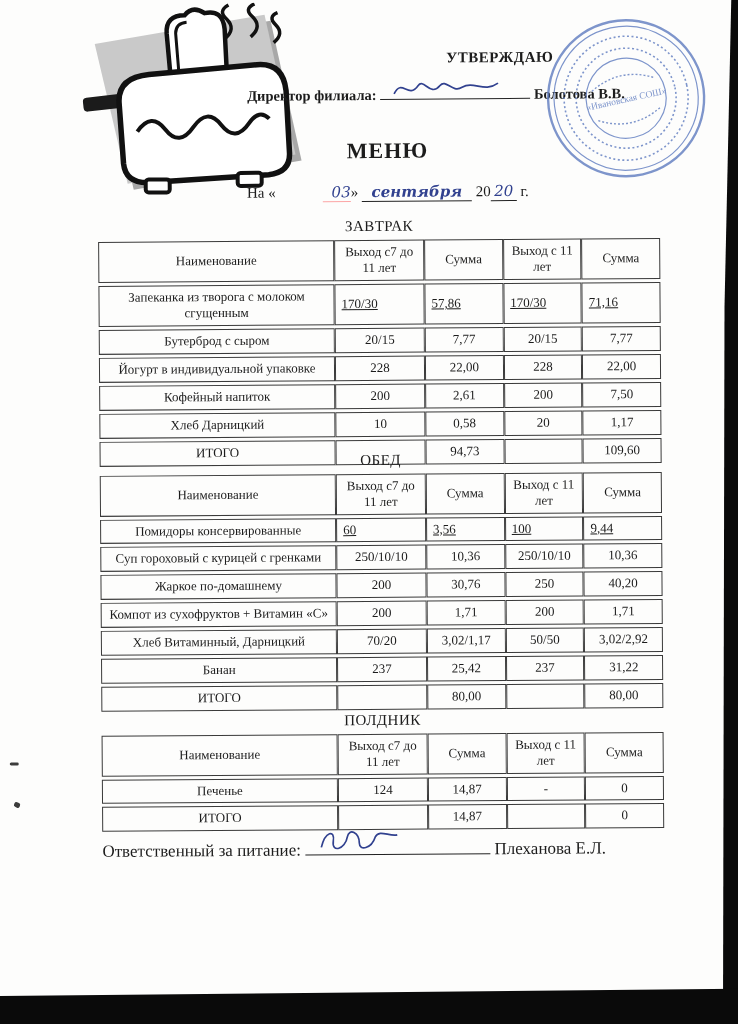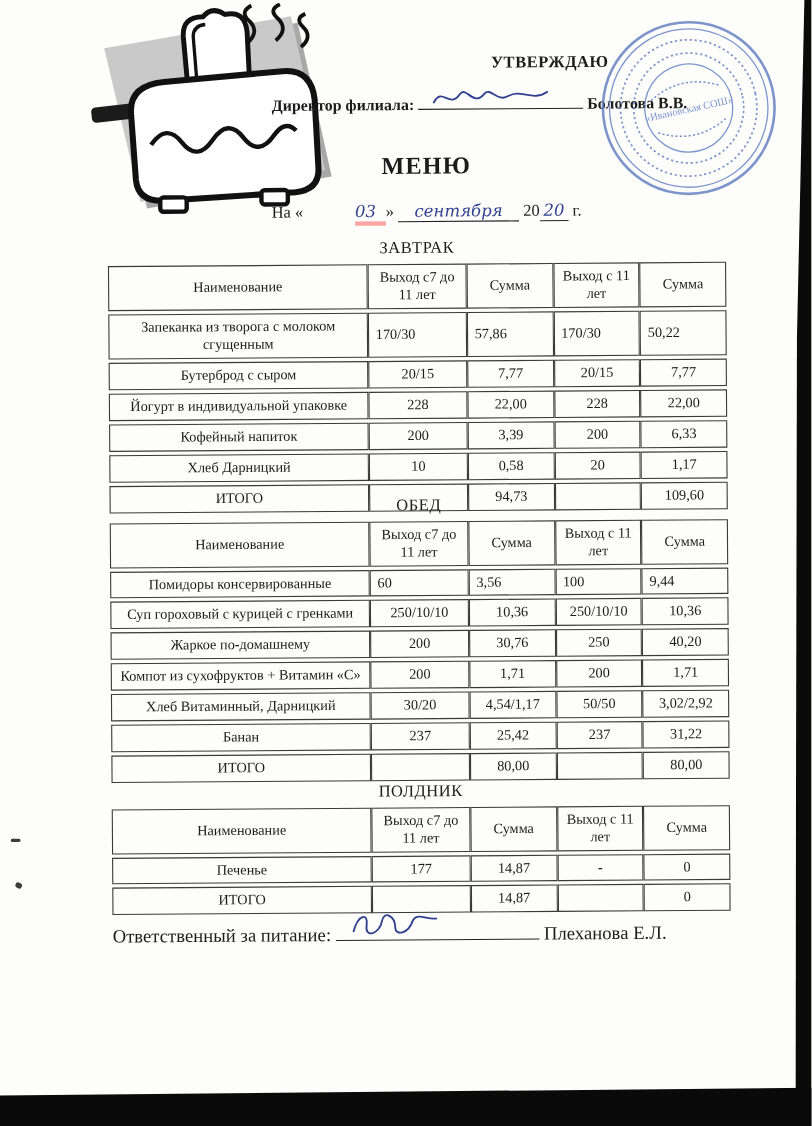--- a/index.html
+++ b/index.html
@@ -27,33 +27,33 @@
     font-weight:bold;font-size:15px;letter-spacing:.5px;}
   .director-line{position:absolute;left:250px;top:85px;font-size:14.5px;font-weight:bold;white-space:nowrap;}
   .blank{display:inline-block;border-bottom:1.3px solid #222;position:relative;vertical-align:baseline;}
   .blank.dir{width:150px;height:14px;}
   .sig-svg{position:absolute;left:10px;bottom:-3px;}
   .stamp{position:absolute;left:545px;top:16px;width:168px;height:168px;opacity:.8;transform:rotate(-12deg);}
   .menu-title{position:absolute;left:100px;top:138px;width:580px;text-align:center;
     font-weight:bold;font-size:22px;letter-spacing:1px;}
   .date-line{position:absolute;left:100px;top:183px;width:580px;text-align:center;font-size:15px;}
   .hand{font-style:italic;color:#31418f;font-family:"DejaVu Serif",serif;}
-  .hand-day{display:inline-block;min-width:28px;border-bottom:4px solid #fca5a5;text-align:left;margin-left:47px;}
-  .hand-month{display:inline-block;min-width:110px;border-bottom:1px solid #222;text-align:center;}
+  .hand-day{display:inline-block;min-width:28px;border-bottom:1px solid #fca5a5;text-align:right;margin-left:47px;}
+  .hand-month{display:inline-block;min-width:110px;border-bottom:1px solid #222;text-align:center;font-weight:bold;}
   .hand-year{display:inline-block;min-width:26px;border-bottom:1px solid #222;text-align:center;}
 
   
   .tsection{position:absolute;left:100px;width:562px;}
   .tsection h2{margin:0 0 2px 0;text-align:center;font-size:15px;font-weight:normal;letter-spacing:.5px;}
   table{width:100%;border-collapse:separate;border-spacing:0 3px;font-size:13px;}
   th,td{border:1px solid #3a3a3a;padding:3px 6px;text-align:center;vertical-align:middle;background:#fdfdfc;}
   th{font-weight:normal;line-height:1.25;}
   td{line-height:1.3;}
   col.c-name{width:42%;} col.c-v1{width:16%;} col.c-s1{width:14%;} col.c-v2{width:14%;} col.c-s2{width:14%;}
-  tr.align-left td:not(:first-child){text-align:left;}
+  tr.align-left td:not(:first-child){text-align:left;text-decoration:underline;}
   .sec-breakfast{top:218px;}
   .sec-lunch{top:452px;}
   .sec-snack{top:712px;}
 
   
   .footer-line{position:absolute;left:100px;top:838px;font-size:17px;white-space:nowrap;}
   .blank.resp{width:185px;height:16px;}
 </style>
 </head>
 <body>
@@ -133,42 +133,42 @@
               <th>Выход с 11 лет</th>
               <th>Сумма</th>
             </tr>
           </thead>
           <tbody>
             <tr class="align-left">
               <td>Запеканка из творога с молоком сгущенным</td>
               <td>170/30</td>
               <td>57,86</td>
               <td>170/30</td>
-              <td>50,22</td>
+              <td>71,16</td>
             </tr>
             <tr>
               <td>Бутерброд с сыром</td>
               <td>20/15</td>
               <td>7,77</td>
               <td>20/15</td>
               <td>7,77</td>
             </tr>
             <tr>
               <td>Йогурт в индивидуальной упаковке</td>
               <td>228</td>
               <td>22,00</td>
               <td>228</td>
               <td>22,00</td>
             </tr>
             <tr>
               <td>Кофейный напиток</td>
               <td>200</td>
-              <td>3,39</td>
-              <td>200</td>
-              <td>6,33</td>
+              <td>2,61</td>
+              <td>200</td>
+              <td>7,50</td>
             </tr>
             <tr>
               <td>Хлеб Дарницкий</td>
               <td>10</td>
               <td>0,58</td>
               <td>20</td>
               <td>1,17</td>
             </tr>
             <tr>
               <td>ИТОГО</td>
@@ -224,22 +224,22 @@
             </tr>
             <tr>
               <td>Компот из сухофруктов + Витамин «С»</td>
               <td>200</td>
               <td>1,71</td>
               <td>200</td>
               <td>1,71</td>
             </tr>
             <tr>
               <td>Хлеб Витаминный, Дарницкий</td>
-              <td>30/20</td>
-              <td>4,54/1,17</td>
+              <td>70/20</td>
+              <td>3,02/1,17</td>
               <td>50/50</td>
               <td>3,02/2,92</td>
             </tr>
             <tr>
               <td>Банан</td>
               <td>237</td>
               <td>25,42</td>
               <td>237</td>
               <td>31,22</td>
             </tr>
@@ -269,21 +269,21 @@
               <th>Наименование</th>
               <th>Выход с7 до 11 лет</th>
               <th>Сумма</th>
               <th>Выход с 11 лет</th>
               <th>Сумма</th>
             </tr>
           </thead>
           <tbody>
             <tr>
               <td>Печенье</td>
-              <td>177</td>
+              <td>124</td>
               <td>14,87</td>
               <td>-</td>
               <td>0</td>
             </tr>
             <tr>
               <td>ИТОГО</td>
               <td></td>
               <td>14,87</td>
               <td></td>
               <td>0</td>

